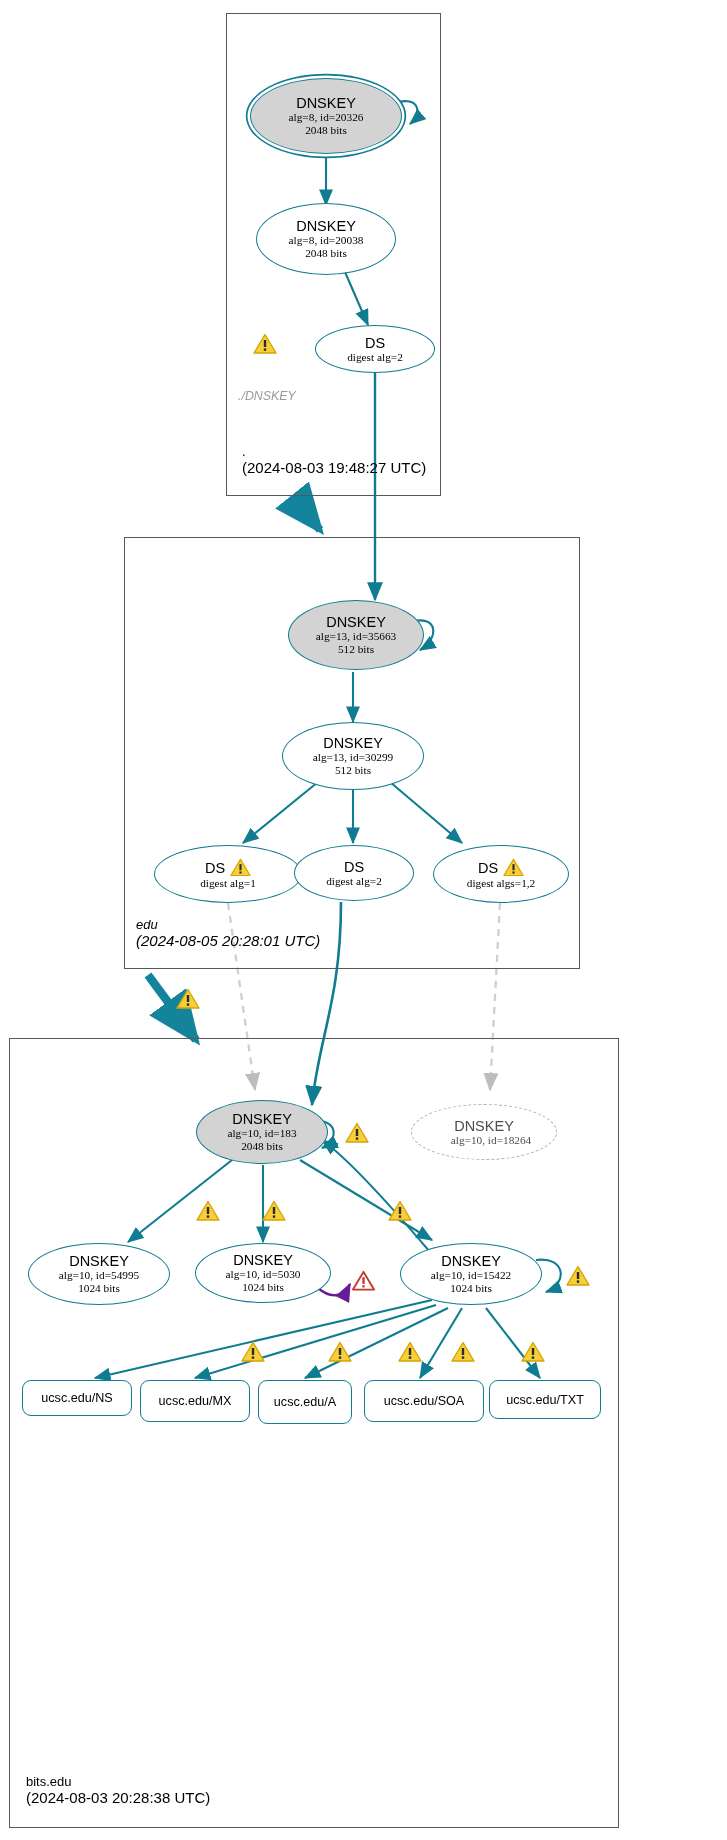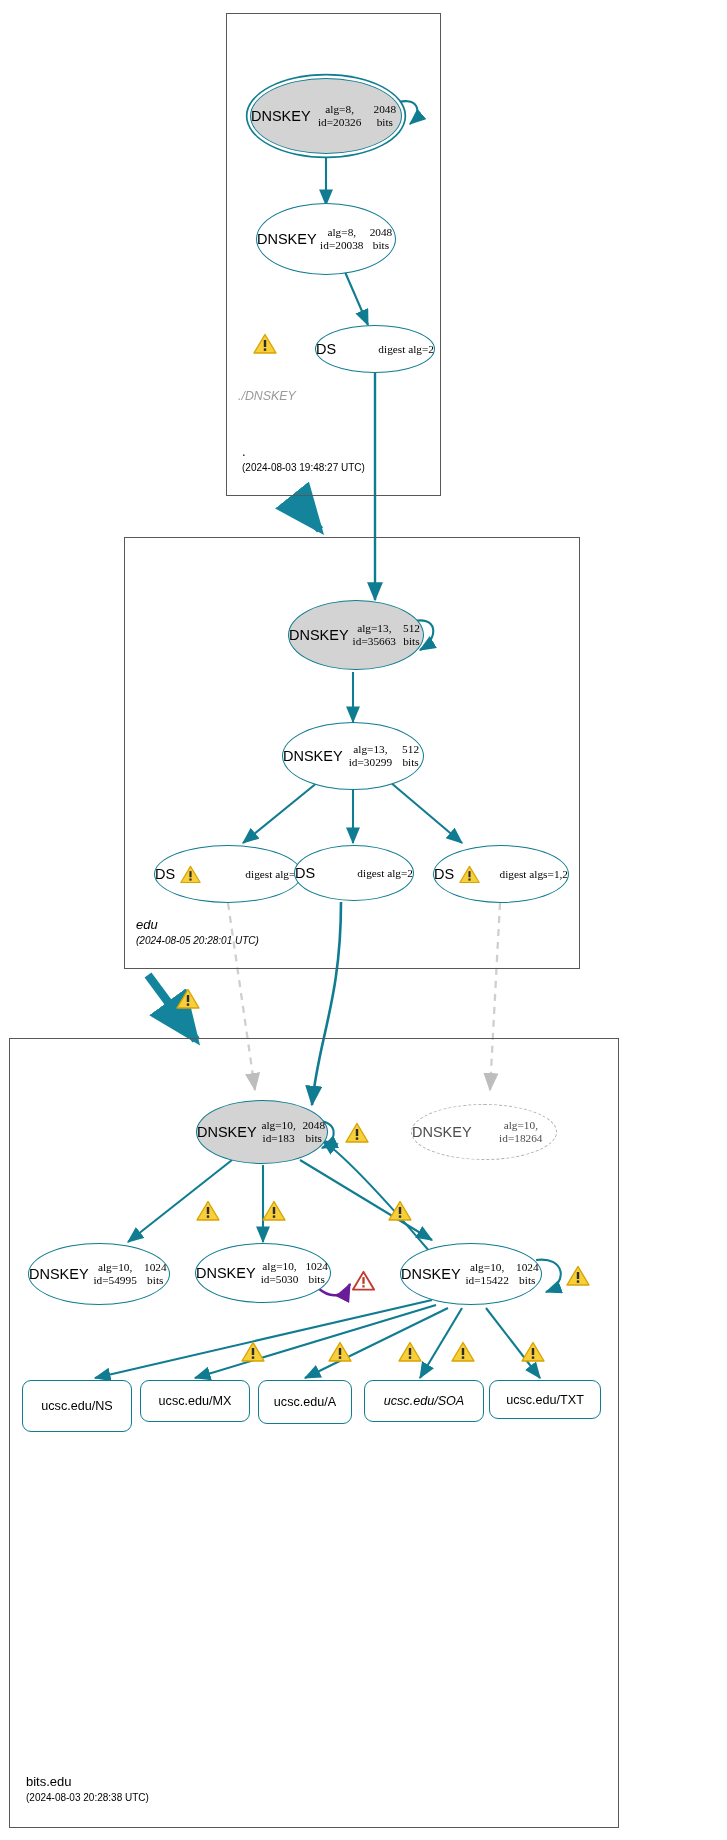--- a/index.html
+++ b/index.html
@@ -1,22 +1,22 @@
 <!DOCTYPE html>
 <html><head>
 <meta charset="utf-8">
 <style>
   html,body{margin:0;padding:0;background:#ffffff;}
   body{width:727px;height:1840px;position:relative;font-family:"Liberation Sans",sans-serif;overflow:hidden;}
   #root-canvas{position:absolute;left:0;top:0;width:727px;height:1840px;}
   .zonebox{position:absolute;border:1px solid #585858;background:transparent;box-sizing:border-box;}
   .zonelabel{position:absolute;color:#000000;font-family:"Liberation Sans",sans-serif;white-space:nowrap;}
   .zonelabel .zname{font-size:13px;display:block;line-height:16px;}
-  .zonelabel .ztime{font-size:10px;display:block;line-height:15px;}
-  .node{position:absolute;display:flex;flex-direction:row;align-items:center;justify-content:space-between;text-align:center;box-sizing:border-box;}
+  .zonelabel .ztime{font-size:15px;display:block;line-height:15px;}
+  .node{position:absolute;display:flex;flex-direction:column;align-items:center;justify-content:center;text-align:center;box-sizing:border-box;}
   .ellipse{border-radius:50%;border:1.6px solid #0f7c91;background:#ffffff;}
   .ellipse.filled{background:#d3d3d3;}
   .ellipse.dashed{border:1.5px dashed #b0b0b0;background:#ffffff;}
   .ellipse.anchor{box-shadow:0 0 0 2.5px #ffffff, 0 0 0 4.2px #0f7c91;}
   .n-title{font-size:14.5px;color:#000;line-height:16px;font-family:"Liberation Sans",sans-serif;}
   .n-sub{font-size:11.3px;color:#000;line-height:13px;font-family:"Liberation Serif",serif;}
   .ellipse.dashed .n-title{color:#4d4d4d;}
   .ellipse.dashed .n-sub{color:#4d4d4d;margin-left:14px;}
   .rrset{position:absolute;border:1.6px solid #0f7c91;border-radius:9px;background:#fff;display:flex;align-items:center;justify-content:center;font-size:12.6px;color:#000;box-sizing:border-box;font-family:"Liberation Sans",sans-serif;}
   .warn{position:absolute;width:24px;height:21px;}
@@ -291,17 +291,17 @@
     </svg>
 </div>
 <div class="warn" style="left:521px;top:1341px;">
   <svg viewBox="0 0 24 21">
       <path d="M12 1.5 L23 20 L1 20 Z" fill="#f7cf3a" stroke="#d8a400" stroke-width="1.4" stroke-linejoin="round"></path>
       <rect x="10.8" y="7" width="2.4" height="7" fill="#2b2b2b"></rect>
       <rect x="10.8" y="15.4" width="2.4" height="2.4" fill="#2b2b2b"></rect>
     </svg>
 </div>
 
-<div class="rrset" style="left:22px;top:1380px;width:110px;height:52px;">ucsc.edu/NS</div>
+<div class="rrset" style="left:22px;top:1380px;width:110px;height:36px;">ucsc.edu/NS</div>
 <div class="rrset" style="left:140px;top:1380px;width:110px;height:42px;">ucsc.edu/MX</div>
 <div class="rrset" style="left:258px;top:1380px;width:94px;height:44px;">ucsc.edu/A</div>
-<div class="rrset" style="left:364px;top:1380px;width:120px;height:42px;font-style:italic;">ucsc.edu/SOA</div>
+<div class="rrset" style="left:364px;top:1380px;width:120px;height:42px;">ucsc.edu/SOA</div>
 <div class="rrset" style="left:489px;top:1380px;width:112px;height:39px;">ucsc.edu/TXT</div>
 
 </body></html>

